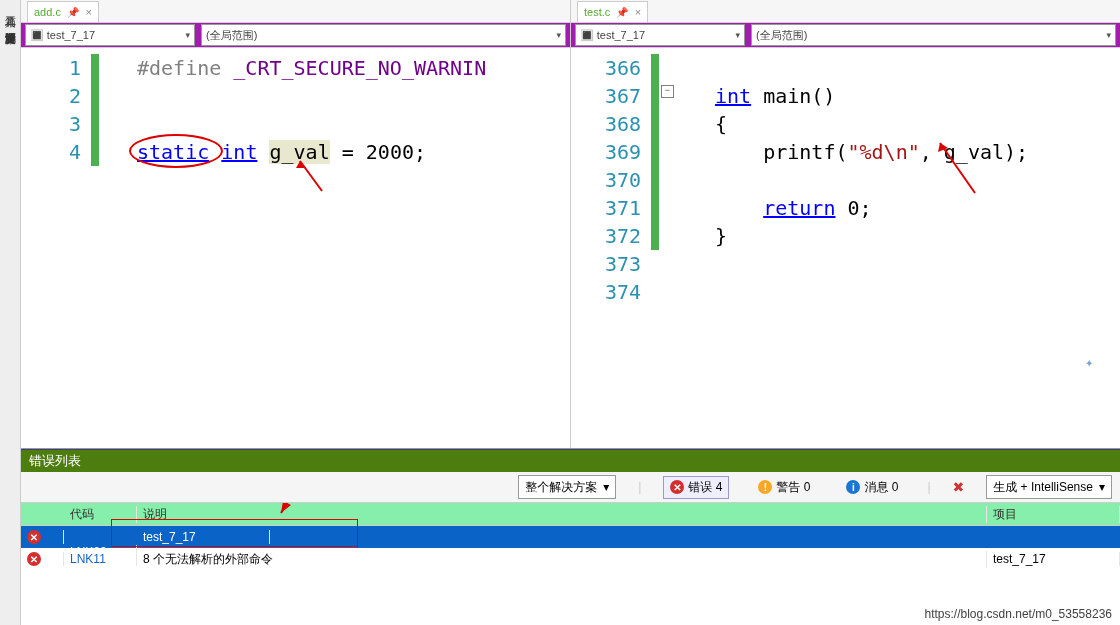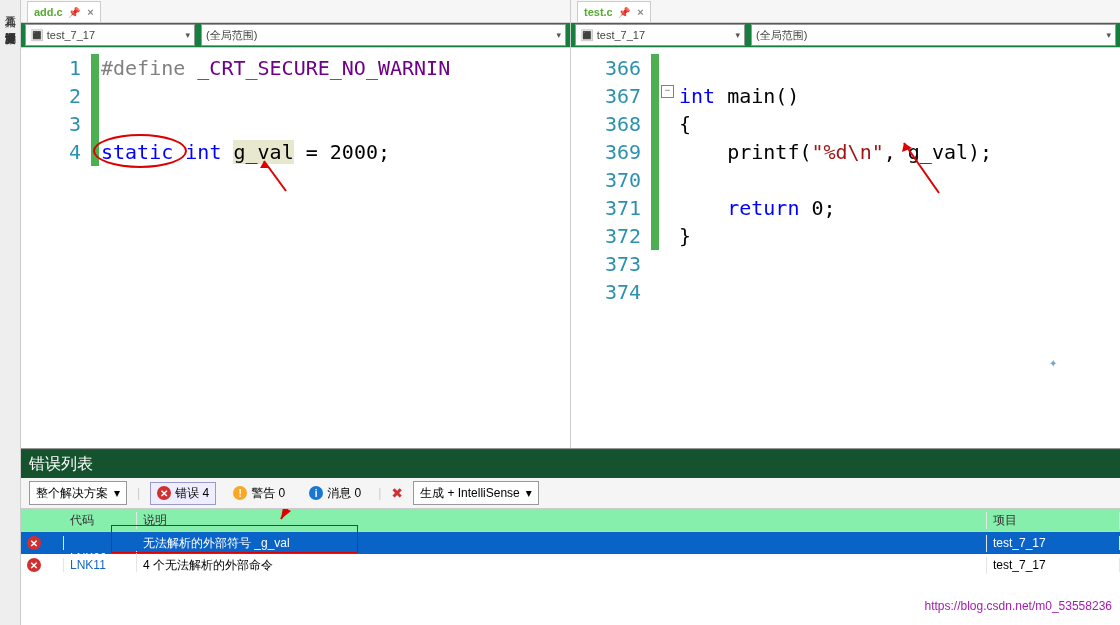--- a/index.html
+++ b/index.html
@@ -3,43 +3,43 @@
 <meta charset="utf-8">
 <style>
   html,body{margin:0;padding:0;font-family:"Microsoft YaHei","Segoe UI",sans-serif;font-size:12px;background:#fff;color:#000;}
   .root{display:flex;width:1120px;height:625px;overflow:hidden;position:relative;}
   .left-rail{width:20px;background:#eee;border-right:1px solid #ccc;display:flex;flex-direction:column;align-items:center;padding-top:4px;gap:8px;}
   .rail-tab{writing-mode:vertical-rl;text-orientation:upright;font-size:11px;color:#333;padding:4px 2px;cursor:pointer;}
   .main{flex:1;display:flex;flex-direction:column;}
   .editors{flex:1;display:flex;border-bottom:1px solid #999;}
   .pane{flex:1;display:flex;flex-direction:column;border-right:1px solid #ccc;min-width:0;}
   .tabstrip{height:22px;background:#f6f6f6;border-bottom:1px solid #d0d0d0;display:flex;align-items:flex-end;padding-left:6px;}
-  .filetab{display:flex;align-items:center;height:20px;padding:0 6px;font-size:11px;background:#fff;border:1px solid #ccc;border-bottom:none;color:#5a3;font-weight:bold;}
+  .filetab{display:flex;align-items:center;height:20px;padding:0 6px;font-size:11px;background:#fff;border:1px solid #ccc;border-bottom:none;color:#5a3;}
   .pin{color:#888;margin-left:6px;font-size:10px;}
   .closex{color:#888;margin-left:6px;font-size:11px;}
-  .navbar{height:24px;display:flex;align-items:center;gap:6px;padding:0 4px;border-bottom:1px solid #d0d0d0;background:#15803d;}
+  .navbar{height:24px;display:flex;align-items:center;gap:6px;padding:0 4px;border-bottom:1px solid #d0d0d0;background:#a21caf;}
   .combo{flex:1;height:20px;border:1px solid #999;background:#fff;display:flex;align-items:center;padding:0 4px;font-size:11px;color:#444;justify-content:space-between;}
   .combo .arrow{font-size:9px;color:#555;}
   .code-area{flex:1;display:flex;position:relative;overflow:hidden;background:#fff;}
   .gutter{width:60px;text-align:right;padding-right:10px;padding-top:6px;}
   .ln{font:20px Consolas,monospace;color:#2b91af;line-height:28px;}
   .marker-col{width:10px;background:#fff;padding-top:6px;}
   .marker{width:8px;height:28px;background:#4caf50;margin-bottom:0;}
   .marker.none{background:transparent;}
-  .codelines{flex:1;padding-top:6px;font:20px Consolas,monospace;line-height:28px;white-space:pre;position:relative;}
-  .kw{color:#0000ff;}
+  .codelines{flex:1;padding-top:6px;font:20px Consolas,monospace;line-height:28px;white-space:pre;position:relative;margin-left:36px;}
+  .kw{color:#0000ff;text-decoration:underline;}
   .pp{color:#808080;}
   .macro{color:#6f008a;}
   .str{color:#a31515;}
   .var{background:#e8e8ce;}
   .collapse-sq{width:11px;height:11px;border:1px solid #808080;background:#fff;font-size:9px;line-height:9px;text-align:center;color:#555;display:inline-block;margin-right:4px;margin-top:2px;}
   
   .errpanel{height:175px;display:flex;flex-direction:column;border-top:1px solid #3f3f7a;}
-  .errtitle{background:#14532d;color:#fff;height:28px;display:flex;align-items:center;padding:0 8px;font-size:16px;}
-  .errtoolbar{height:30px;background:#f5f5f5;border-bottom:1px solid #ccc;display:flex;align-items:center;gap:10px;padding:0 8px;}
+  .errtitle{background:#4d7c0f;color:#fff;height:22px;display:flex;align-items:center;padding:0 8px;font-size:13px;}
+  .errtoolbar{height:30px;background:#f5f5f5;border-bottom:1px solid #ccc;display:flex;align-items:center;gap:22px;padding:0 8px;justify-content:flex-end;}
   .tool-combo{height:22px;border:1px solid #999;background:#fff;padding:0 6px;display:flex;align-items:center;font-size:12px;gap:6px;}
   .pill{display:flex;align-items:center;gap:4px;font-size:12px;padding:2px 6px;border:1px solid transparent;}
   .pill.sel{border:1px solid #99c;background:#eef;}
   .ic{width:14px;height:14px;border-radius:50%;display:inline-flex;align-items:center;justify-content:center;font-size:10px;color:#fff;font-weight:bold;}
   .ic.err{background:#d32f2f;}
   .ic.warn{background:#f9a825;}
   .ic.info{background:#1976d2;}
   .errtable{flex:1;overflow:auto;}
   .erow{display:flex;height:22px;align-items:center;font-size:12px;}
   .ehdr{background:#86efac;border-bottom:1px solid #ccc;color:#333;}
@@ -48,21 +48,21 @@
   .c-code{width:60px;}
   .c-desc{flex:1;}
   .c-proj{width:120px;}
   .erow.sel{background:#0a63c7;color:#fff;}
   .erow .lnk{color:#1565c0;}
   .erow.sel .lnk{color:#fff;margin-top:29px;}
   
   .red-ellipse{position:absolute;border:2px solid #d00;border-radius:50%;}
   .red-box{position:absolute;border:1px solid #d00;}
   .red-arrow{position:absolute;pointer-events:none;}
-  .watermark{position:absolute;right:8px;bottom:12px;color:#a21caf;font-size:12px;}
+  .watermark{position:absolute;right:8px;bottom:4px;color:#404040;font-size:12px;}
   .cursor-star{position:absolute;color:#7aa3c9;font-size:14px;}
 </style>
 </head>
 <body>
 
 <div class="root">
 
   <div class="left-rail">
     <div class="rail-tab">工具箱</div>
     <div class="rail-tab">解决方案资源管理器</div>
@@ -212,27 +212,26 @@
       <div class="errtable" style="position:relative">
         <div class="erow ehdr">
           <div class="ecell c-ic"></div>
           <div class="ecell c-code">代码</div>
           <div class="ecell c-desc">说明</div>
           <div class="ecell c-proj">项目</div>
         </div>
         <div class="erow sel">
           <div class="ecell c-ic"><span class="ic err">✕</span></div>
           <div class="ecell c-code lnk">LNK20</div>
-          <div class="ecell c-desc">无法解析的外部符号 _g_val</div>
           <div class="ecell c-proj">test_7_17</div>
         </div>
         <div class="erow">
           <div class="ecell c-ic"><span class="ic err">✕</span></div>
           <div class="ecell c-code lnk">LNK11</div>
-          <div class="ecell c-desc">4 个无法解析的外部命令</div>
+          <div class="ecell c-desc">8 个无法解析的外部命令</div>
           <div class="ecell c-proj">test_7_17</div>
         </div>
         <div class="red-box" style="left:90px;top:16px;width:245px;height:26px"></div>
         <svg class="red-arrow" style="left:250px;top:-60px;width:60px;height:80px">
             <line x1="50" y1="5" x2="10" y2="70" stroke="#d00" stroke-width="2"></line>
             <polygon points="10,70 20,62 12,58" fill="#d00"></polygon>
           </svg>
       </div>
     </div>
 

